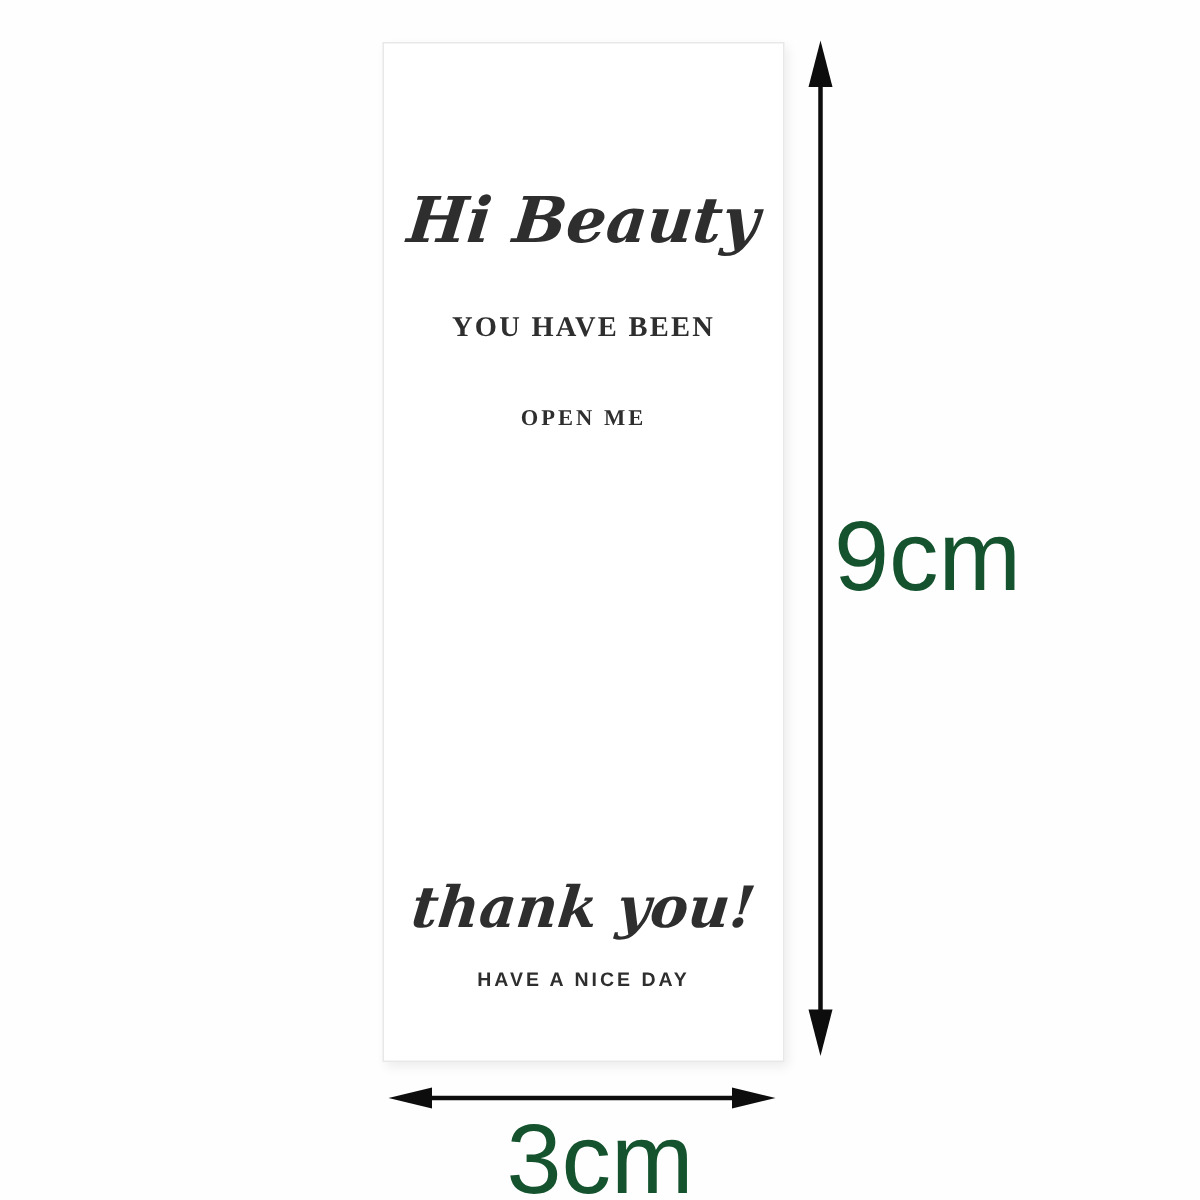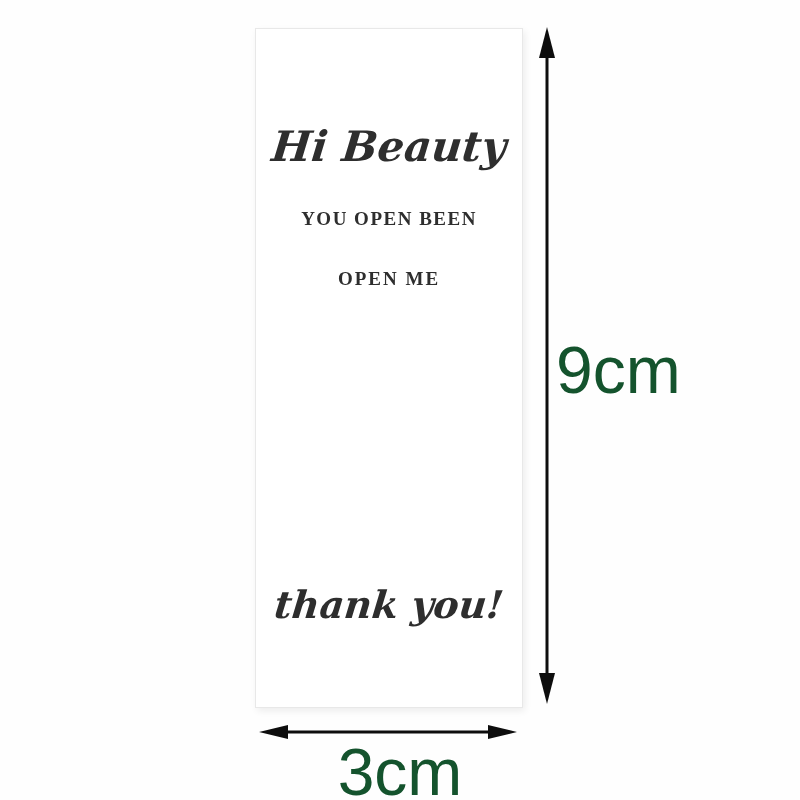--- a/index.html
+++ b/index.html
@@ -45,21 +45,21 @@
     top: 178px;
     font-size: 19px;
     line-height: 23px;
     font-weight: 700;
     letter-spacing: 1.5px;
     font-family: "Liberation Serif", serif;
     color: #2b2b2b;
   }
   .open {
     top: 236px;
-    font-size: 19px;
+    font-size: 15px;
     line-height: 28px;
     font-weight: 700;
     letter-spacing: 2px;
     font-family: "Liberation Serif", serif;
     color: #2b2b2b;
   }
   .thanks {
     top: 546px;
     font-size: 38px;
     line-height: 60px;
@@ -93,24 +93,25 @@
   .dim-w { left: 320px; top: 736px; width: 160px; text-align: center; }
 </style>
 </head>
 <body>
 
 <div class="stage">
 
   <div class="card">
     <div class="greeting script">Hi Beauty</div>
     <div class="msg">
-      <div>YOU OPEN BEEN</div>
+      <div>YOU HAVE BEEN</div>
     </div>
     <div class="open">OPEN ME</div>
     <div class="thanks script">thank you!</div>
+    <div class="footer">HAVE A NICE DAY</div>
   </div>
 
   <svg class="overlay" width="800" height="800" viewBox="0 0 800 800" xmlns="http://www.w3.org/2000/svg">
 
     <g fill="#0d0d0d" stroke="none">
       <line x1="547" y1="50" x2="547" y2="682" stroke="#0d0d0d" stroke-width="3"></line>
       <polygon points="547,27 539,58 555,58"></polygon>
       <polygon points="547,704 539,673 555,673"></polygon>
     </g>
 

